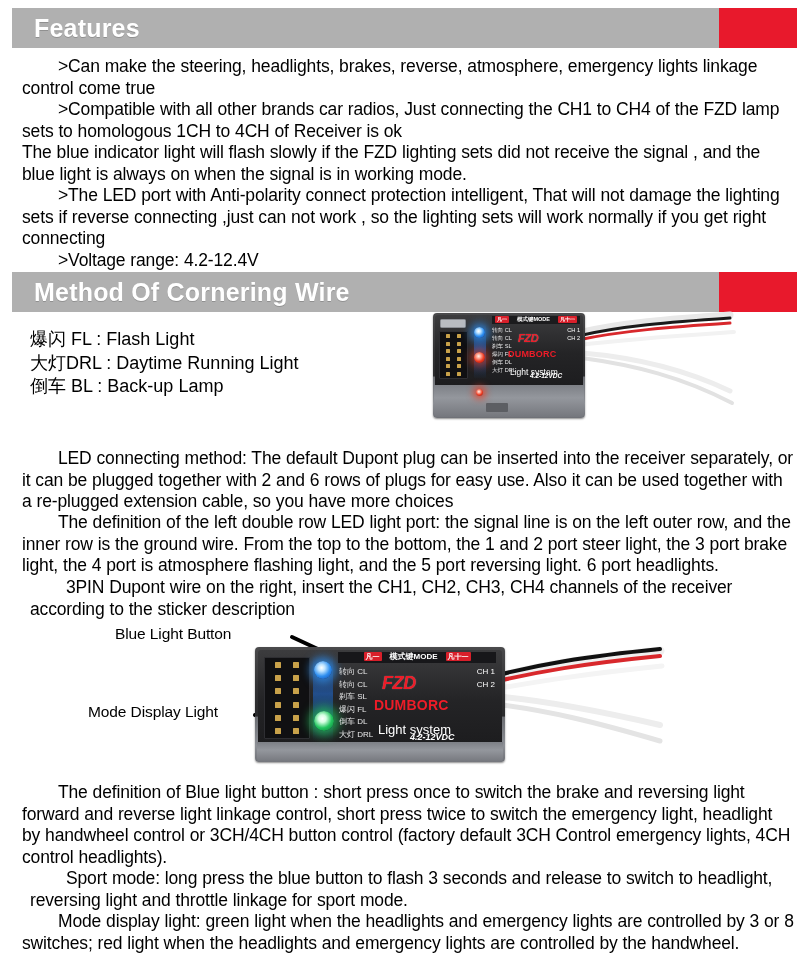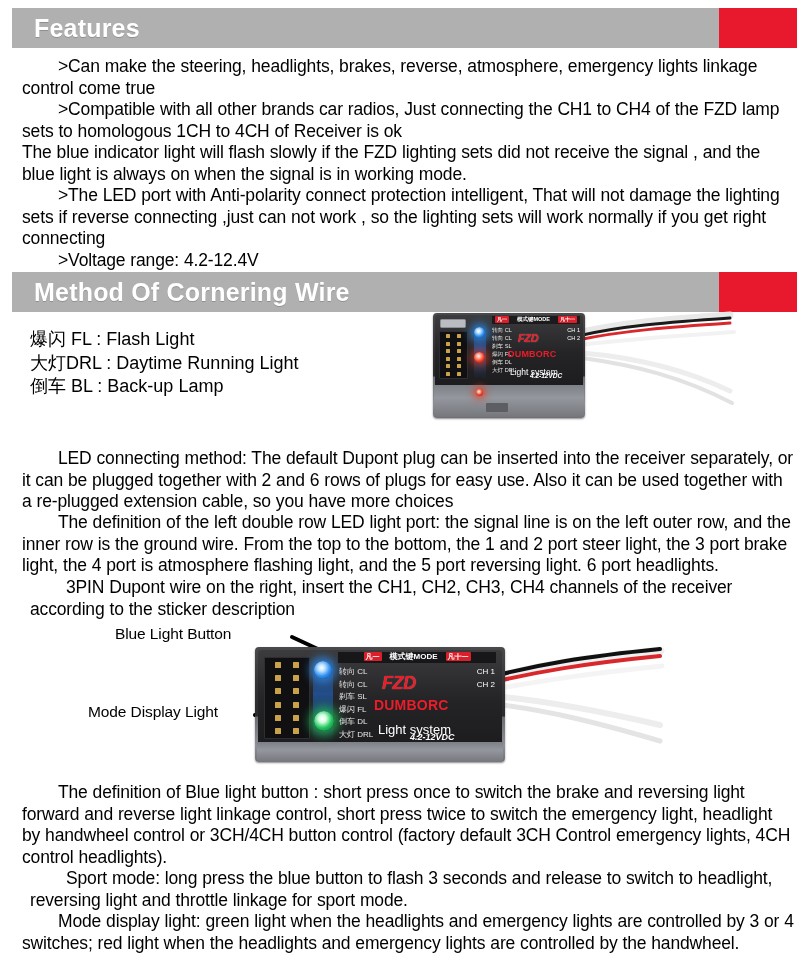--- a/index.html
+++ b/index.html
@@ -391,13 +391,13 @@
   <div class="fzd-logo" style="top:49px; left:322px; font-size:18px; line-height:18px;">FZD</div>
   <div class="brand" style="top:73px; left:314px; font-size:14px; line-height:15px;">DUMBORC</div>
   <div class="subbrand" style="top:90px; left:318px; font-size:13px; line-height:14px;">Light system</div>
   <div class="voltage" style="top:107px; left:350px; font-size:9px; line-height:10px;">4.2-12VDC</div>
 </div>
 
 <div class="para" style="top:782px; left:22px; width:772px;"><span class="ind"></span><span>The definition of Blue light button : short press once to switch the brake and reversing light forward and reverse light linkage control, short press twice to switch the emergency light, headlight by handwheel control or 3CH/4CH button control (factory default 3CH Control emergency lights, 4CH control headlights).</span></div>
 
 <div class="para" style="top:868px; left:30px; width:772px;"><span class="ind"></span><span>Sport mode: long press the blue button to flash 3 seconds and release to switch to headlight, reversing light and throttle linkage for sport mode.</span></div>
 
-<div class="para" style="top:911px; left:22px; width:772px;"><span class="ind"></span><span>Mode display light:  green light  when the headlights and emergency lights are controlled by 3 or 4 switches; red light when the headlights and emergency lights are controlled by the handwheel.</span></div>
+<div class="para" style="top:911px; left:22px; width:772px;"><span class="ind"></span><span>Mode display light:  green light  when the headlights and emergency lights are controlled by 3 or 8 switches; red light when the headlights and emergency lights are controlled by the handwheel.</span></div>
 
 </body></html>

